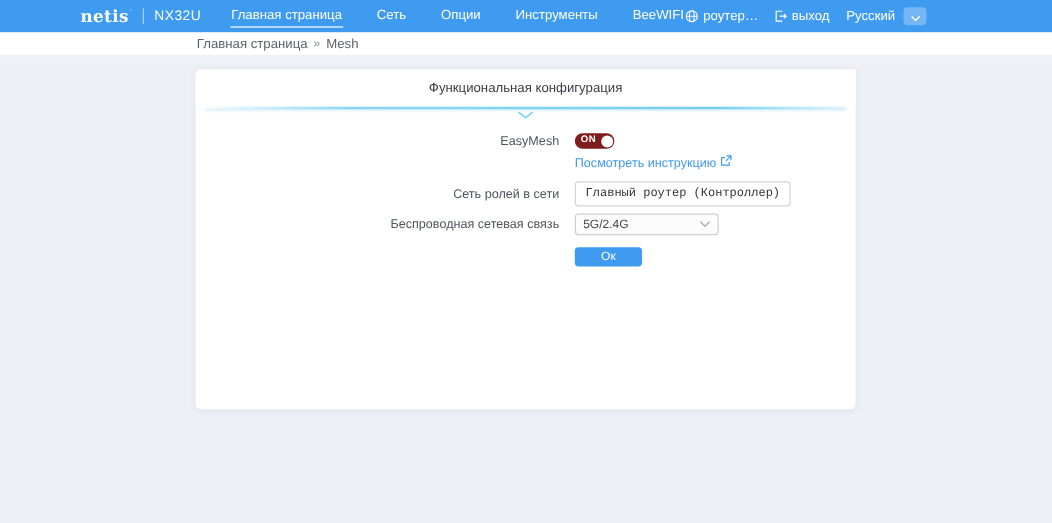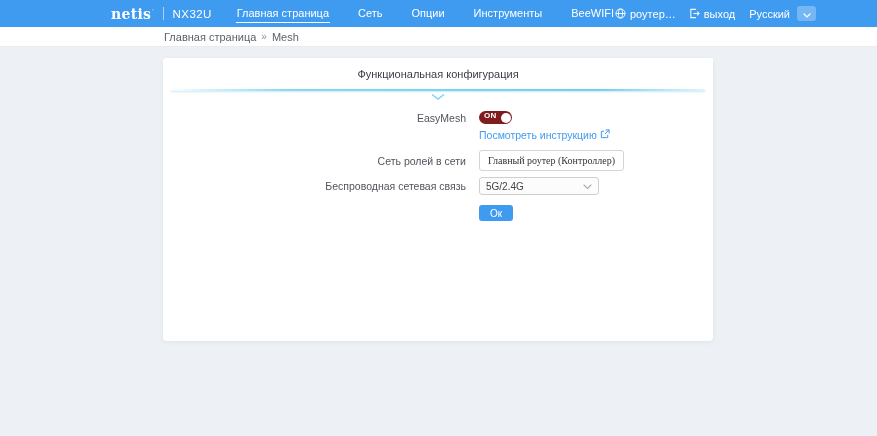--- a/index.html
+++ b/index.html
@@ -6,21 +6,21 @@
   html,body { margin:0; padding:0; }
   body {
     width:877px; height:436px; overflow:hidden;
     font-family:"Liberation Sans", sans-serif;
     background:#edf1f5;
   }
 
   
   .navbar {
     height:27px; background:#3f9bf0; color:#fff;
-    display:flex; align-items:center; padding-left:111px;
+    display:flex; align-items:center; padding-left:67px;
   }
   .brand { display:flex; align-items:center; }
   .brand-name {
     font-family:"DejaVu Serif", serif; font-weight:bold;
     font-size:14px; letter-spacing:.3px; line-height:1;
   }
   .brand-mark { font-size:6px; vertical-align:top; margin:-6px 0 0 1px; opacity:.85; }
   .brand-divider { width:1px; height:13px; background:rgba(255,255,255,.55); margin:0 9px; }
   .brand-model { font-size:11.5px; letter-spacing:.4px; }
 
@@ -91,32 +91,32 @@
   .row-link { margin-bottom:9px; }
   .link {
     color:#3f9bf0; font-size:10.5px; text-decoration:none;
     display:flex; align-items:center; gap:3px; cursor:pointer;
   }
 
   .row-role { margin-bottom:6px; }
   .role-btn {
     height:21px; min-width:106px; padding:0 8px; background:#fff;
     border:1px solid #d4d4d4; border-radius:3px; font-size:10px; color:#333;
-    font-family:Liberation Serif, serif; cursor:pointer;
+    font-family:Liberation Mono, monospace; cursor:pointer;
   }
 
   .row-wireless { margin-bottom:10px; }
   .select {
     width:120px; height:18px; border:1px solid #cfcfcf; border-radius:3px;
     background:#fcfcfc; display:flex; align-items:center; justify-content:space-between;
     padding:0 6px; font-size:10px; color:#444; cursor:pointer;
   }
 
   .ok-btn {
-    width:34px; height:16px; background:#3f9bf0; border:none; border-radius:3px;
+    width:56px; height:16px; background:#3f9bf0; border:none; border-radius:3px;
     color:#fff; font-size:10px; font-family:"Liberation Sans", sans-serif;
     display:flex; align-items:center; justify-content:center; cursor:pointer;
   }
 </style>
 </head>
 <body>
 
 <header class="navbar">
   <div class="brand">
     <span class="brand-name">netis</span>

